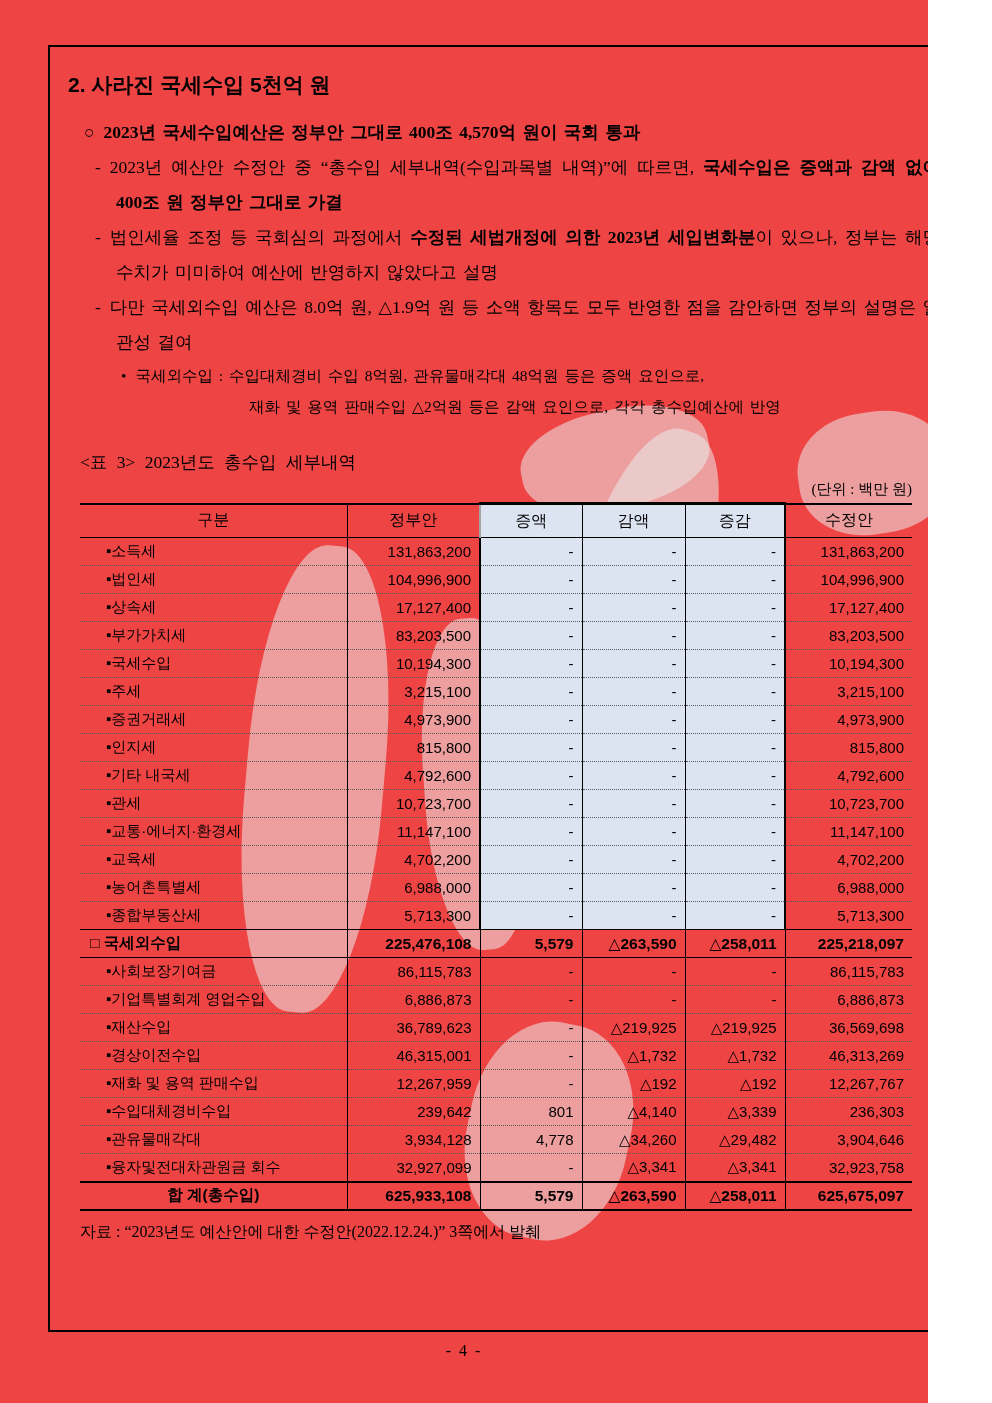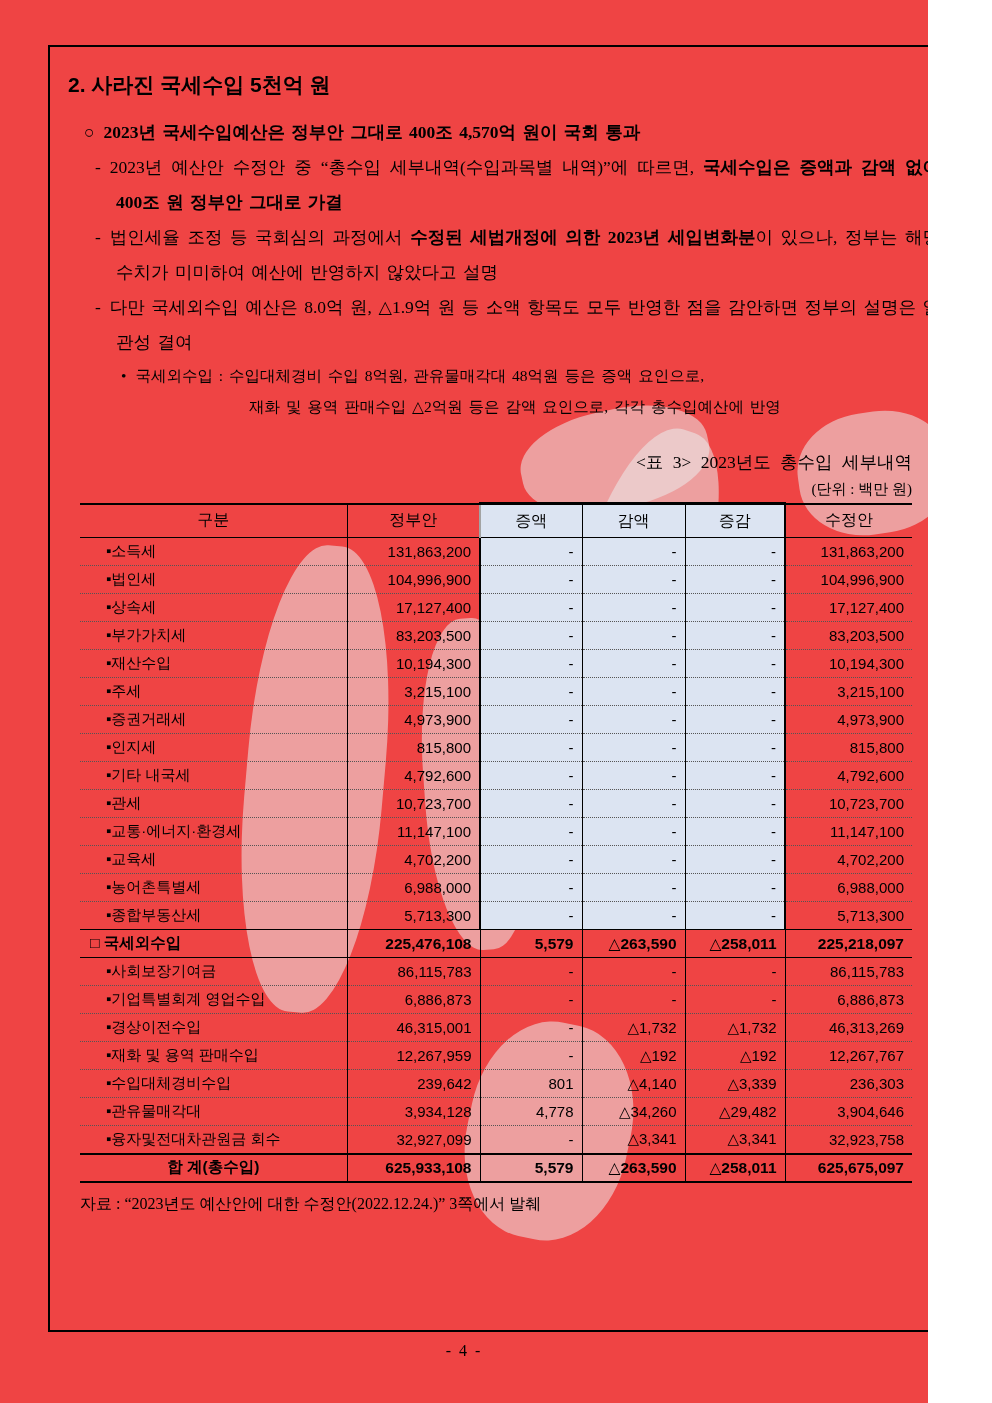--- a/index.html
+++ b/index.html
@@ -53,21 +53,21 @@
   .marker { margin-right: 9px; }
   .lvl1 { font-weight: 700; padding-left: 26px; text-indent: -26px; }
   .lvl2 { margin-left: 11px; padding-left: 21px; text-indent: -21px; }
   .lvl3 { margin-left: 37px; font-size: 15.5px; line-height: 31px; padding-left: 17px; text-indent: -17px; text-align: left; }
   .lvl3b { margin-left: 37px; font-size: 15.5px; line-height: 31px; padding-left: 128px; text-align: left; }
   .bold { font-weight: 700; }
 
   .caption {
     margin: 28px 0 0 30px;
     width: 832px;
-    text-align: right;
+    text-align: left;
     font-size: 17.5px;
     word-spacing: 5px;
   }
   .unit {
     margin: 6px 0 3px 30px;
     width: 832px;
     text-align: right;
     font-size: 15px;
   }
   table {
@@ -211,21 +211,21 @@
   </tr>
           <tr class="item shaded">
     <td class="c0 label">▪부가가치세</td>
     <td class="c1 num">83,203,500</td>
     <td class="c2 num">-</td>
     <td class="c3 num">-</td>
     <td class="c4 num">-</td>
     <td class="c5 num">83,203,500</td>
   </tr>
           <tr class="item shaded">
-    <td class="c0 label">▪재산수입</td>
+    <td class="c0 label">▪국세수입</td>
     <td class="c1 num">10,194,300</td>
     <td class="c2 num">-</td>
     <td class="c3 num">-</td>
     <td class="c4 num">-</td>
     <td class="c5 num">10,194,300</td>
   </tr>
           <tr class="item shaded">
     <td class="c0 label">▪주세</td>
     <td class="c1 num">3,215,100</td>
     <td class="c2 num">-</td>
@@ -315,20 +315,28 @@
   </tr>
           <tr class="item">
     <td class="c0 label">▪기업특별회계 영업수입</td>
     <td class="c1 num">6,886,873</td>
     <td class="c2 num">-</td>
     <td class="c3 num">-</td>
     <td class="c4 num">-</td>
     <td class="c5 num">6,886,873</td>
   </tr>
           <tr class="item">
+    <td class="c0 label">▪재산수입</td>
+    <td class="c1 num">36,789,623</td>
+    <td class="c2 num">-</td>
+    <td class="c3 num">△219,925</td>
+    <td class="c4 num">△219,925</td>
+    <td class="c5 num">36,569,698</td>
+  </tr>
+          <tr class="item">
     <td class="c0 label">▪경상이전수입</td>
     <td class="c1 num">46,315,001</td>
     <td class="c2 num">-</td>
     <td class="c3 num">△1,732</td>
     <td class="c4 num">△1,732</td>
     <td class="c5 num">46,313,269</td>
   </tr>
           <tr class="item">
     <td class="c0 label">▪재화 및 용역 판매수입</td>
     <td class="c1 num">12,267,959</td>

